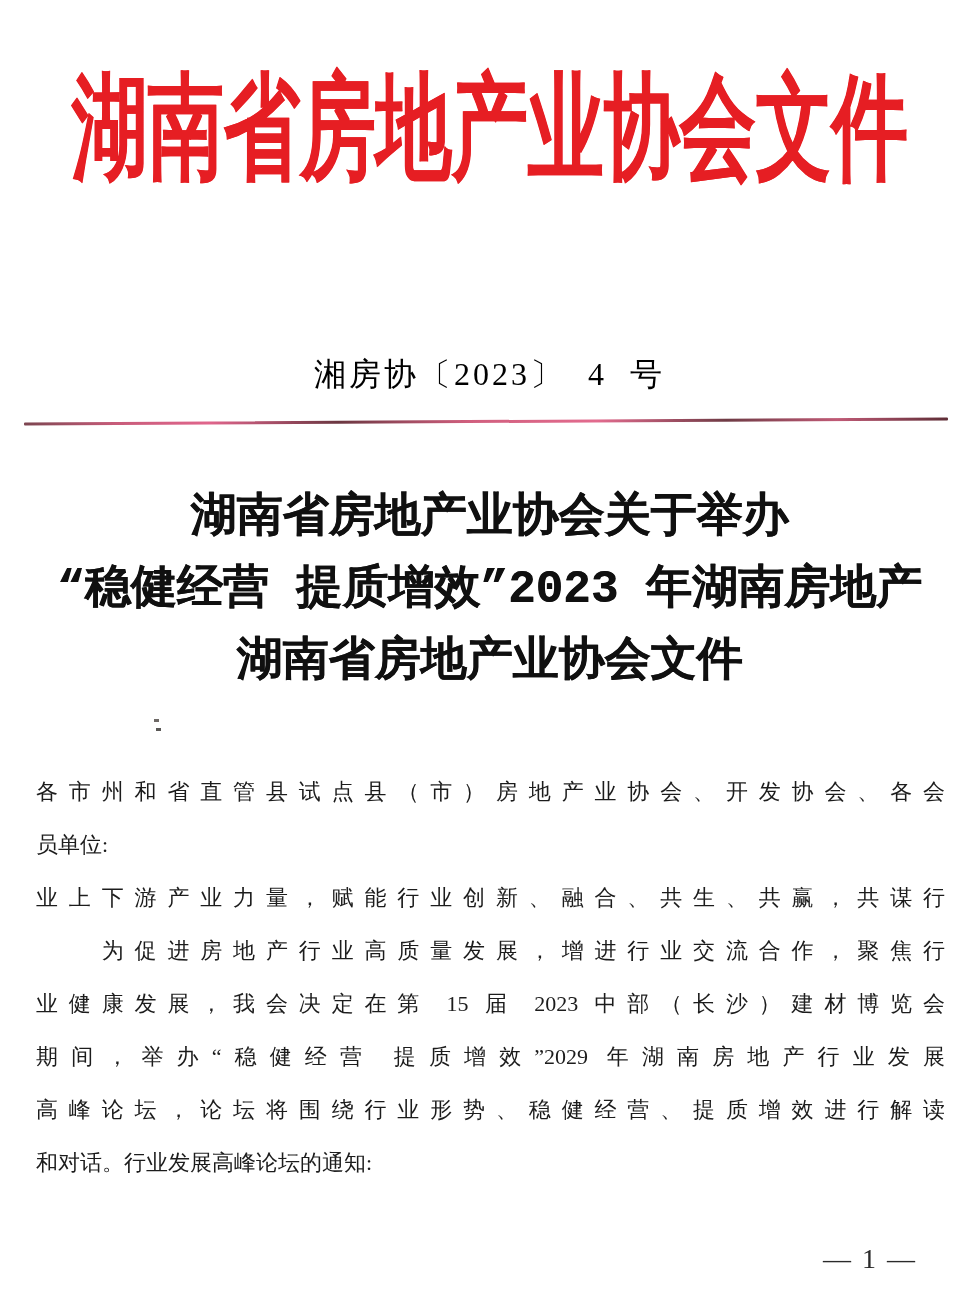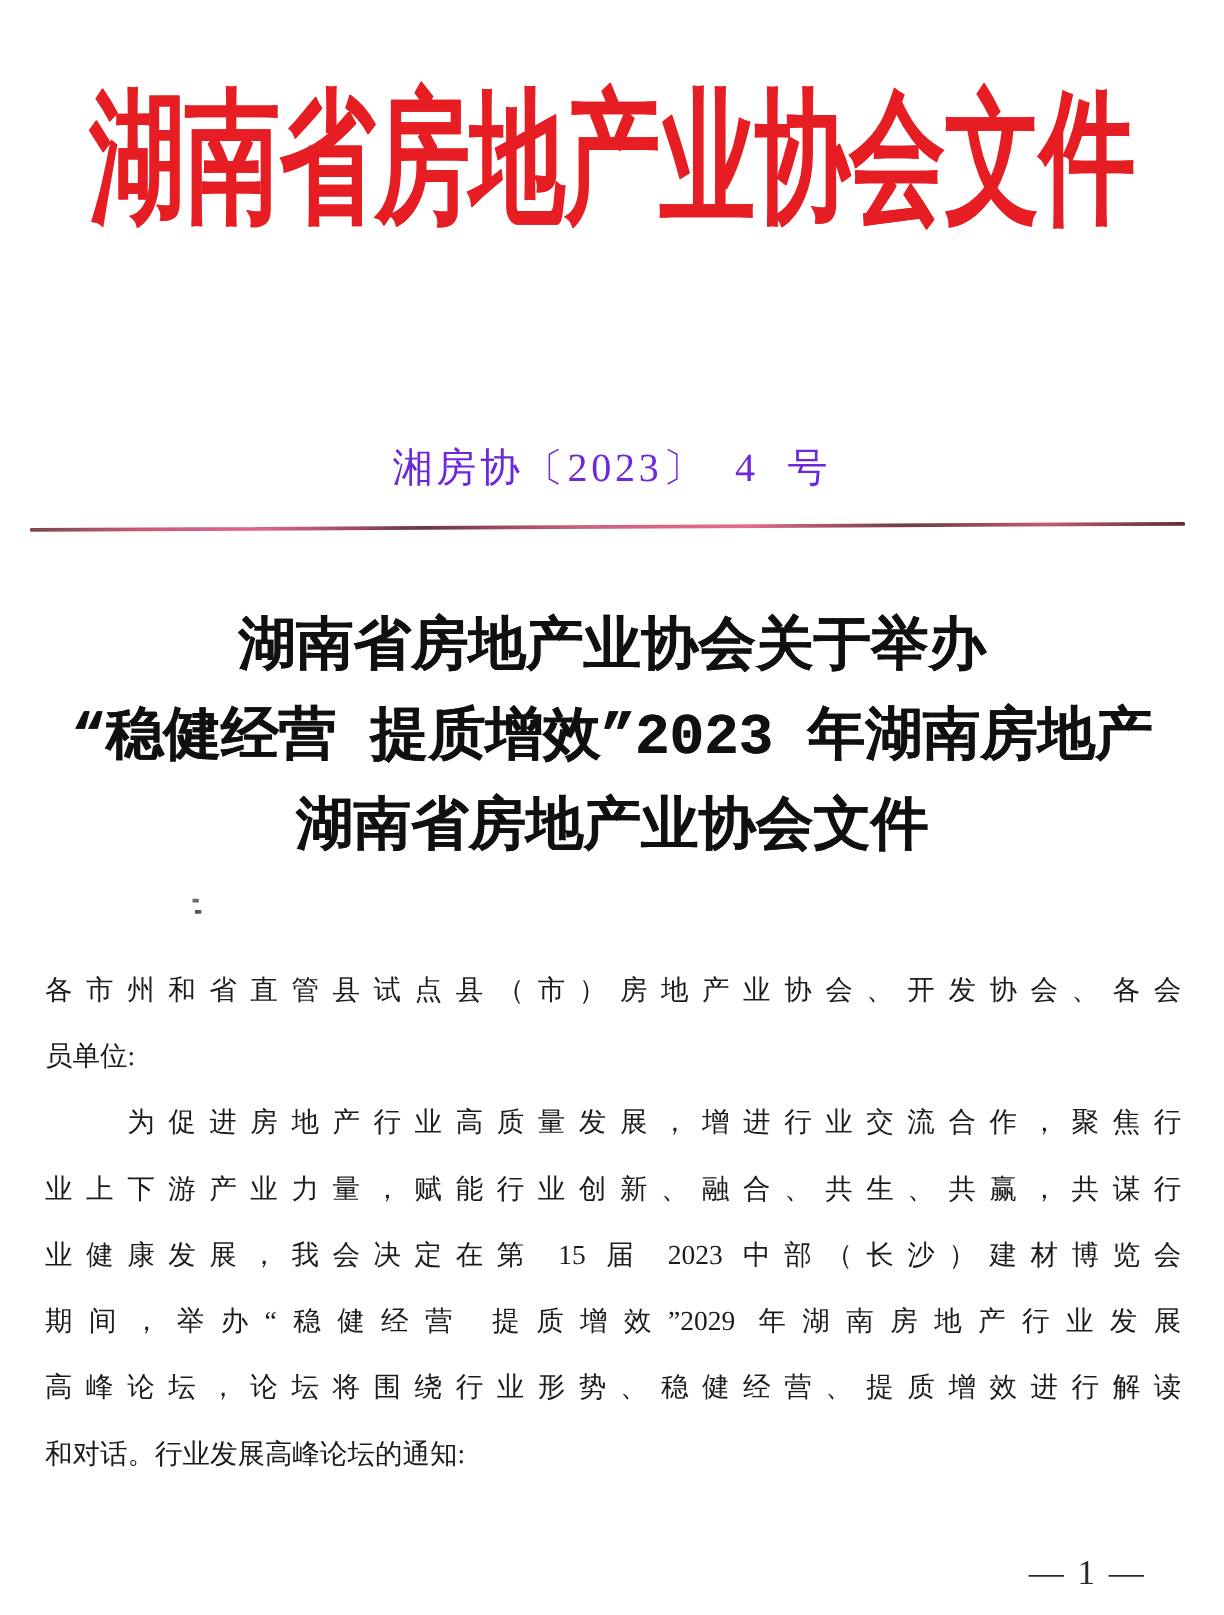--- a/index.html
+++ b/index.html
@@ -39,21 +39,21 @@
   .doc-number {
     position: absolute;
     top: 331px;
     left: 0;
     width: 100%;
     text-align: center;
     font-size: 32px;
     line-height: 46px;
     letter-spacing: 3px;
     word-spacing: 12px;
-    color: #6d28d9;
+    color: #000000;
   }
 
   
   .divider {
     position: absolute;
     top: 400px;
     left: 24px;
     width: 924px;
     height: 3px;
     transform: rotate(-0.31deg);
@@ -143,22 +143,22 @@
     <div class="title-line">湖南省房地产业协会关于举办</div>
     <div class="title-line">“稳健经营 提质增效”2023 年湖南房地产</div>
     <div class="title-line">湖南省房地产业协会文件</div>
   </div>
 
   <div class="speck"></div>
 
   <div class="body-block">
     <div class="bline jl">各市州和省直管县试点县（市）房地产业协会、开发协会、各会</div>
     <div class="bline">员单位:</div>
+    <div class="bline jl">业上下游产业力量，赋能行业创新、融合、共生、共赢，共谋行</div>
     <div class="bline jl">　　为促进房地产行业高质量发展，增进行业交流合作，聚焦行</div>
-    <div class="bline jl">业上下游产业力量，赋能行业创新、融合、共生、共赢，共谋行</div>
     <div class="bline jl">业健康发展，我会决定在第 15 届 2023 中部（长沙）建材博览会</div>
     <div class="bline jl">期间，举办“稳健经营 提质增效”2029 年湖南房地产行业发展</div>
     <div class="bline jl">高峰论坛，论坛将围绕行业形势、稳健经营、提质增效进行解读</div>
     <div class="bline">和对话。行业发展高峰论坛的通知:</div>
   </div>
 
   <div class="footer">— 1 —</div>
 
 </div>
 

